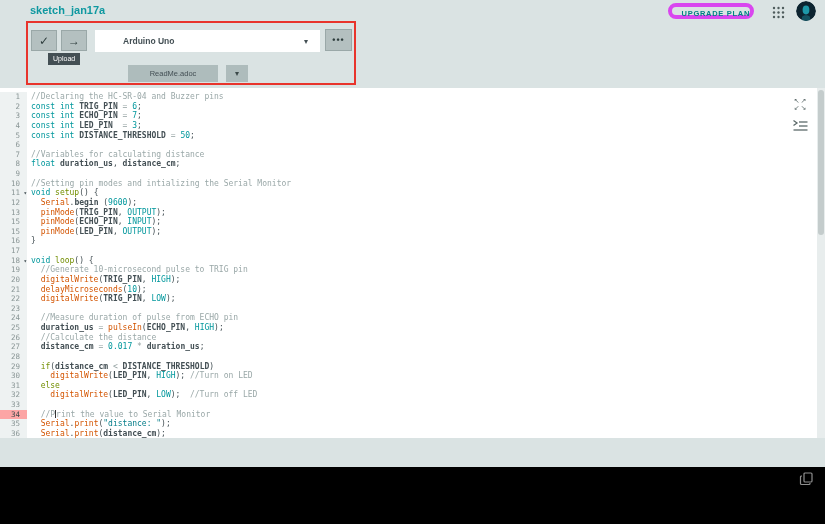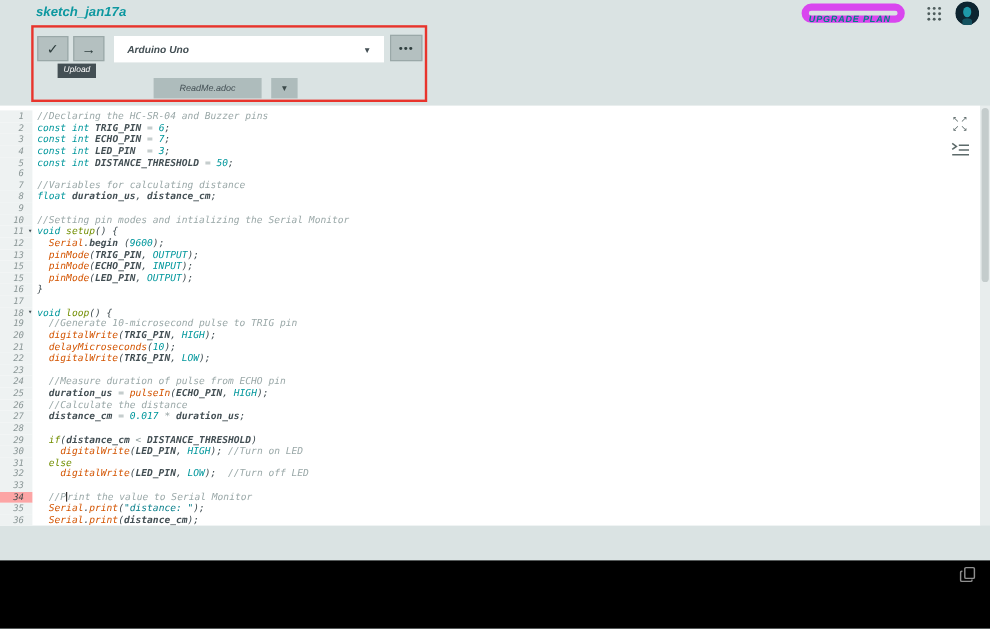--- a/index.html
+++ b/index.html
@@ -1,34 +1,34 @@
 <!DOCTYPE html>
 <html><head>
 <meta charset="utf-8">
 <style>
   * { margin:0; padding:0; box-sizing:border-box; }
   html,body { width:825px; height:524px; }
   body { font-family:"Liberation Sans","DejaVu Sans",sans-serif; background:#dae3e3; position:relative; overflow:hidden; }
-  .page { position:absolute; inset:0; width:825px; height:524px; background:#dae3e3;font-style:italic; }
+  .page { position:absolute; inset:0; width:825px; height:524px; background:#dae3e3; }
 
   
   .header { position:absolute; top:0; left:0; right:0; height:22px; }
   .sketch-title { position:absolute; left:30px; top:4px; font-size:11px; font-weight:bold; color:#0e98a0; }
-  .upgrade-btn { position:absolute; left:668px; top:3px; width:86px; height:16px; border:6px solid #d946ef; border-radius:9px; color:#008184; font-size:7.5px; font-weight:bold; letter-spacing:.7px; text-align:left; line-height:14px; background:transparent; cursor:pointer; }
+  .upgrade-btn { position:absolute; left:668px; top:3px; width:86px; height:16px; border:4px solid #d946ef; border-radius:9px; color:#008184; font-size:7.5px; font-weight:bold; letter-spacing:.7px; text-align:right; line-height:14px; background:transparent; cursor:pointer; }
   .grid-icon { position:absolute; left:772px; top:5px; width:13px; height:13px; cursor:pointer; }
   .avatar { position:absolute; left:796px; top:1px; width:20px; height:20px; border-radius:50%; overflow:hidden; cursor:pointer; }
 
   
   .red-box { position:absolute; left:26px; top:21px; width:330px; height:64px; border:2px solid #e8342c; }
 
   .tool-btn { position:absolute; width:26px; height:21px; background:#b4c0c0; border:1px solid #9aa8a8; display:flex; align-items:center; justify-content:center; color:#2e3d3d; cursor:pointer; }
   .btn-verify { left:3px; top:7px; font-size:12px; }
   .btn-upload { left:33px; top:7px; font-size:12px; }
   .board-select { position:absolute; left:67px; top:7px; width:225px; height:22px; background:#ffffff; display:flex; align-items:center; cursor:pointer; }
-  .board-label { font-size:8.5px; font-weight:bold; color:#434f54; padding-left:11px; }
+  .board-label { font-size:8.5px; font-weight:bold; color:#434f54; padding-left:28px; }
   .board-caret { position:absolute; right:12px; top:7px; font-size:8px; color:#434f54; }
   .btn-more { left:297px; top:6px; width:27px; height:22px; font-size:9px; font-weight:bold; letter-spacing:1px; }
 
   .tooltip { position:absolute; left:20px; top:30px; background:#434f54; color:#ffffff; font-size:7px; padding:2px 5px 3px; white-space:nowrap; }
 
   .tab { position:absolute; top:42px; height:17px; font-size:7.5px; color:#434f54; display:flex; align-items:center; justify-content:center; cursor:pointer; }
   .tab-active { left:3px; width:93px; background:#ffffff;margin-top:29px; }
   .tab-inactive { left:100px; width:90px; background:#aebcbc; }
   .tab-caret-btn { position:absolute; left:198px; top:42px; width:22px; height:17px; background:#aebcbc; color:#3c4a4a; font-size:8px; display:flex; align-items:center; justify-content:center; cursor:pointer; }
 

